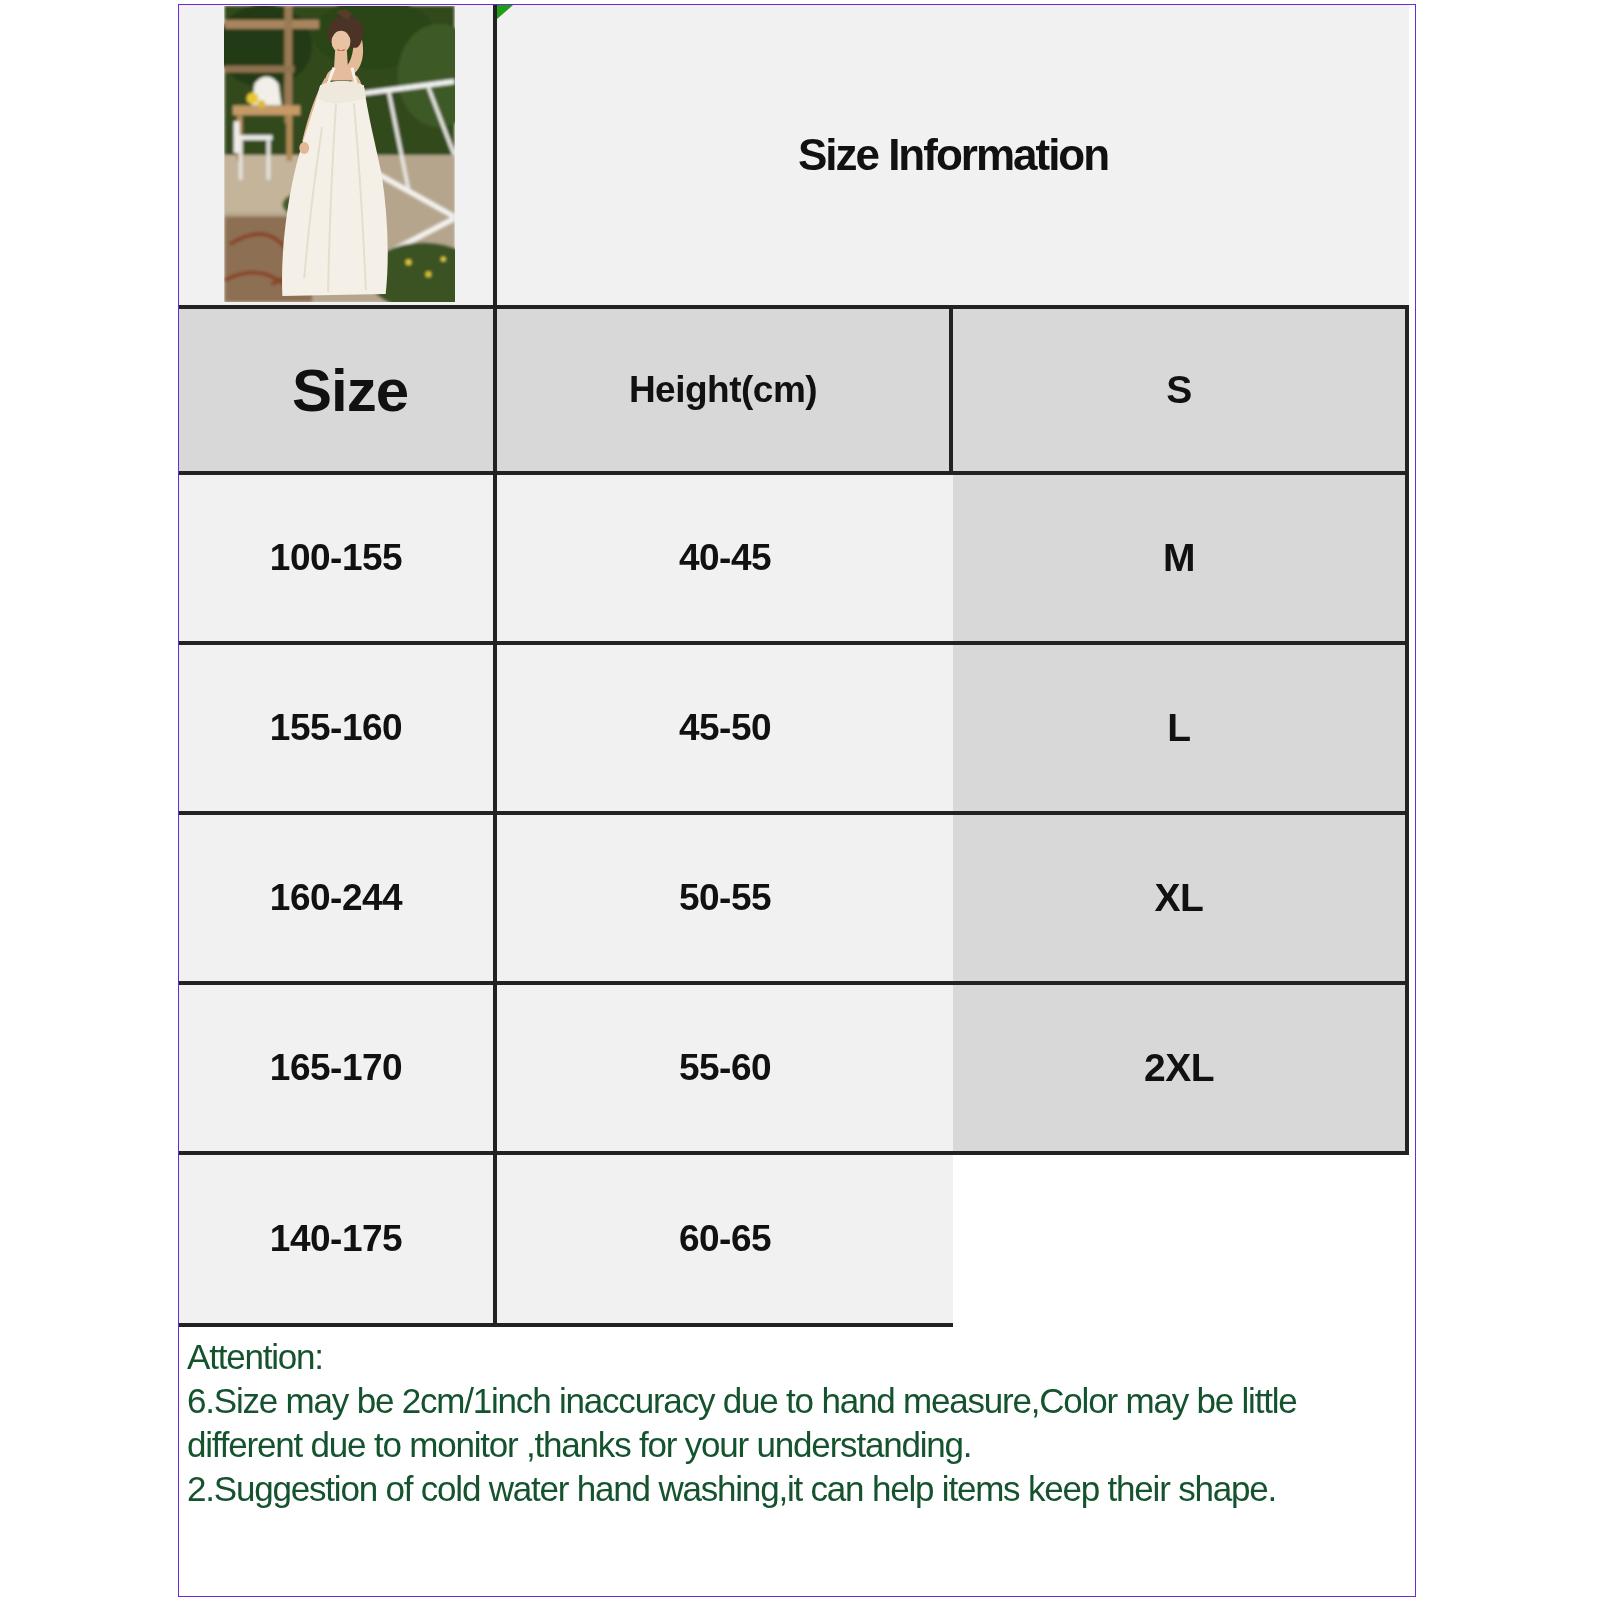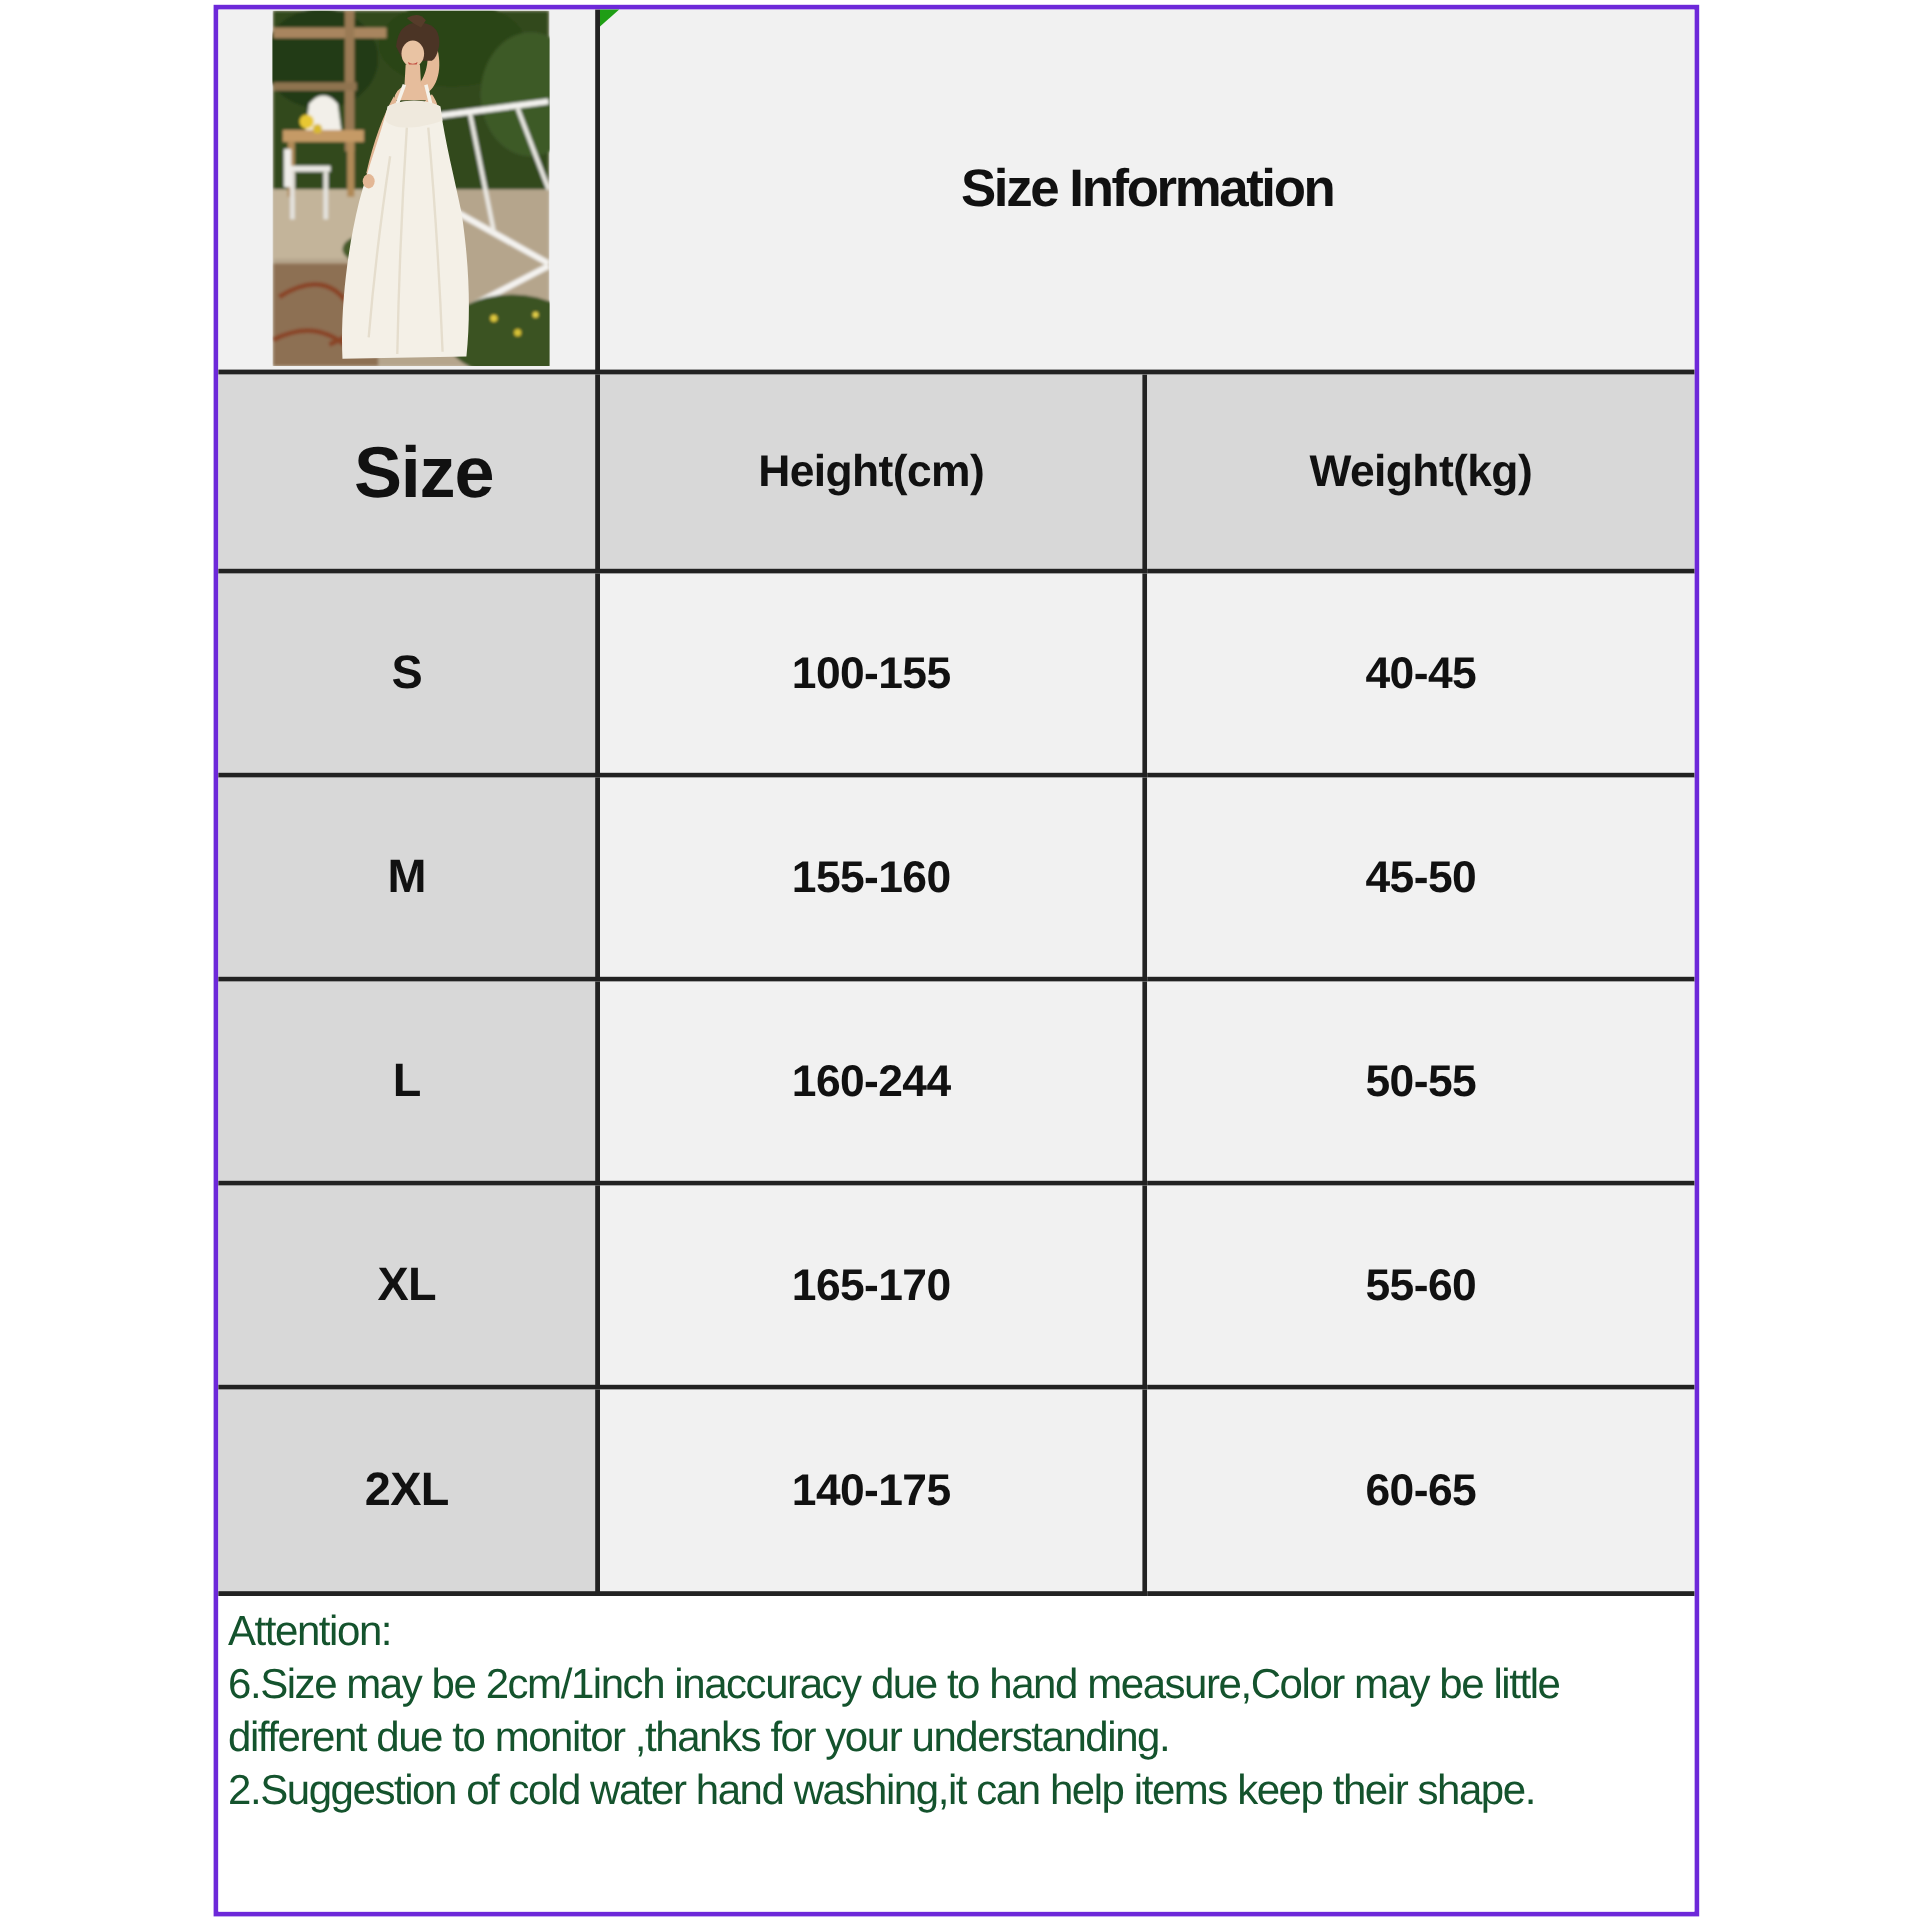--- a/index.html
+++ b/index.html
@@ -2,21 +2,21 @@
 <html><head>
 <meta charset="utf-8">
 <style>
   html,body{margin:0;padding:0;background:#ffffff;}
   body{
     width:1600px;height:1600px;position:relative;overflow:hidden;
     font-family:"Liberation Sans","DejaVu Sans",sans-serif;color:#111;
   }
   .sheet{
     position:absolute;left:178px;top:4px;width:1238px;height:1593px;
-    box-sizing:border-box;border:4px solid #6d28d9;background:#fff;
+    box-sizing:border-box;border:1px solid #6d28d9;background:#fff;
     display:grid;
     grid-template-columns:318px 456px 456px;
     grid-template-rows:304px 166px 170px 170px 170px 170px 172px 1fr;
   }
   .cell{
     box-sizing:border-box;border-right:4px solid #222;border-bottom:4px solid #222;
     display:flex;align-items:center;justify-content:center;
     letter-spacing:-0.5px;
   }
   .no-r{border-right:none;}
@@ -120,21 +120,20 @@
       </svg>
     </div>
   </div>
   <div class="cell bg-light title-cell no-r">
     <span class="corner-flag"></span>
     <span class="page-title">Size Information</span>
   </div>
 
   <div class="cell bg-gray size-head">Size</div>
   <div class="cell bg-gray col-head">Height(cm)</div>
-  <div class="cell bg-gray col-head no-r">Weight(kg)</div>
 
   <div class="cell bg-gray size-label">S</div>
   <div class="cell bg-light val">100-155</div>
   <div class="cell bg-light val no-r">40-45</div>
 
   <div class="cell bg-gray size-label">M</div>
   <div class="cell bg-light val">155-160</div>
   <div class="cell bg-light val no-r">45-50</div>
 
   <div class="cell bg-gray size-label">L</div>

